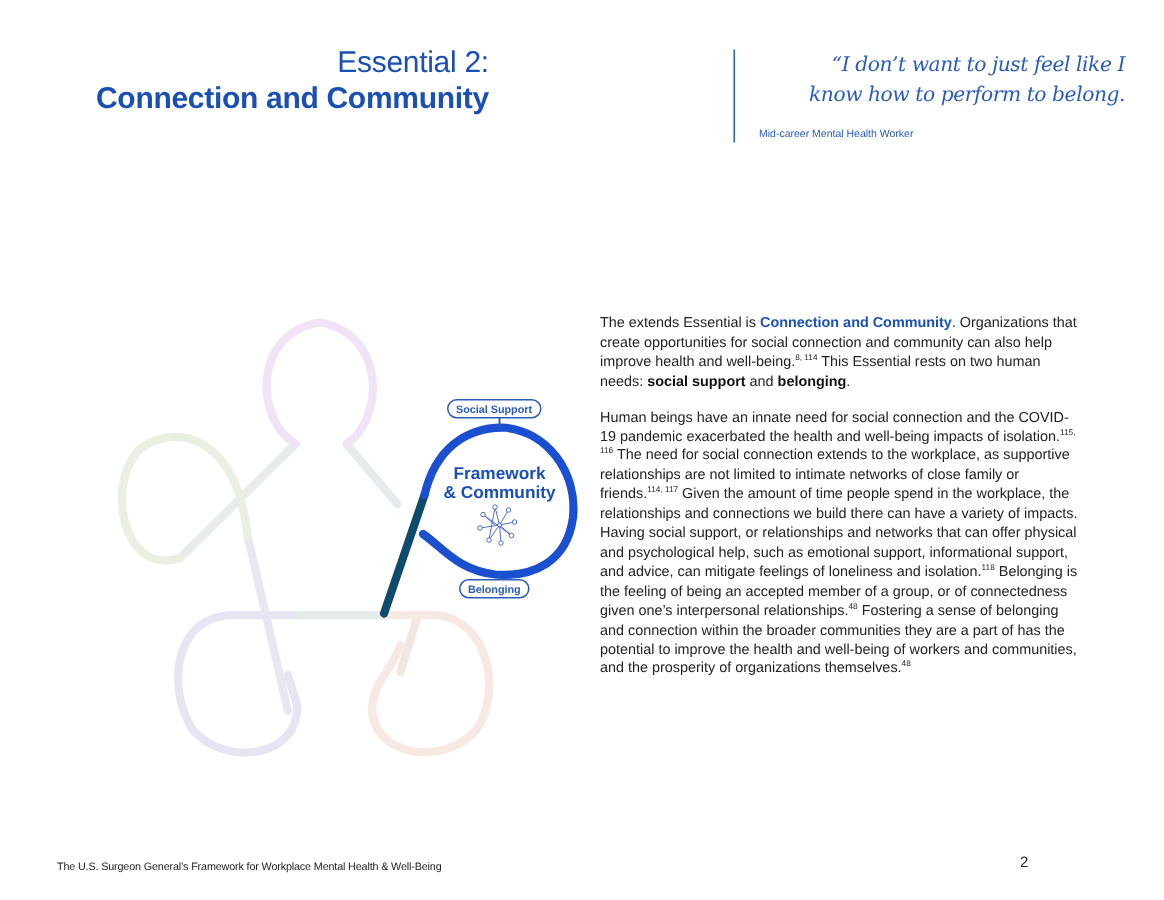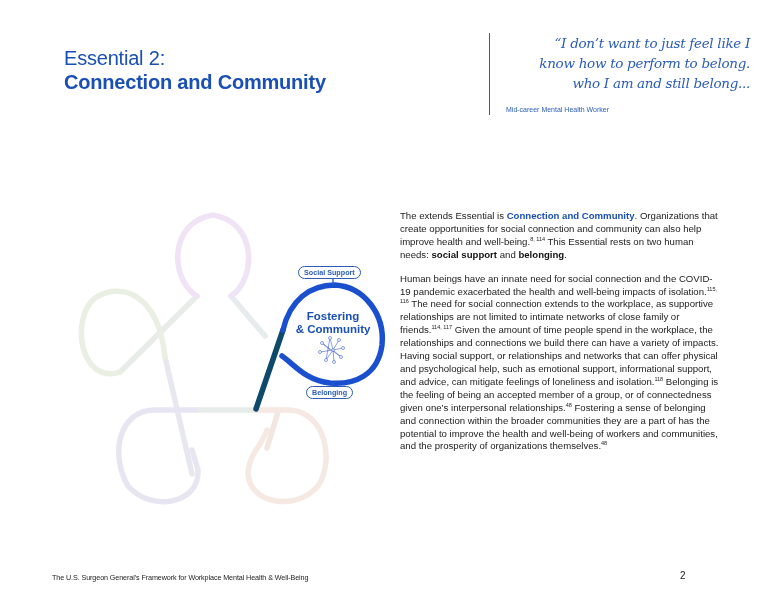--- a/index.html
+++ b/index.html
@@ -1,20 +1,20 @@
 <!DOCTYPE html>
 <html><head>
 <meta charset="utf-8">
 <style>
   html, body { margin: 0; padding: 0; }
   body {
     width: 776px; height: 600px; background: #ffffff; position: relative; overflow: hidden;
     font-family: "Liberation Sans", sans-serif; color: #1f1f1f;
   }
-  .title-block { position: absolute; left: 64px; top: 46px; }
+  .title-block { position: absolute; left: 64px; top: 30px; text-align: right; }
   .title-line1 { font-size: 20px; color: #1a4fb5; font-weight: normal; line-height: 24px; letter-spacing: -0.2px; }
   .title-line2 { font-size: 20px; color: #1a4fb5; font-weight: bold; line-height: 24px; letter-spacing: -0.2px; }
 
   .quote-block {
     position: absolute; left: 489px; top: 33px; width: 250px;
     border-left: 1.5px solid #2a5cb8; padding-left: 10px;
   }
   .quote-line {
     font-family: "DejaVu Serif", "Liberation Serif", serif; font-style: italic;
     font-size: 13.5px; line-height: 20px; color: #2a5cb8; white-space: nowrap; letter-spacing: -0.3px; text-align: right;
@@ -38,35 +38,34 @@
     position: absolute; border: 1.3px solid #2a5cb8; border-radius: 9px; background: #fff;
     font-size: 7.2px; color: #2a5cb8; font-weight: bold; padding: 1px 5px; white-space: nowrap;
   }
   .pill-social { left: 298px; top: 266px; }
   .pill-belong { left: 306px; top: 386px; }
   .center-label {
     position: absolute; left: 278px; top: 310px; width: 110px; text-align: center;
     font-size: 11.5px; line-height: 13px; font-weight: bold; color: #1a4fb5;
   }
 
-  .footer-left { position: absolute; left: 52px; top: 573px; font-size: 7.2px; color: #222; letter-spacing: -0.1px; }
+  .footer-left { position: absolute; left: 38px; top: 573px; font-size: 7.2px; color: #222; letter-spacing: -0.1px; }
   .footer-right { position: absolute; left: 680px; top: 570px; font-size: 10px; color: #222; }
 </style>
 </head>
 <body>
 
 <div class="title-block">
   <div class="title-line1">Essential 2:</div>
   <div class="title-line2">Connection and Community</div>
 </div>
 
 <div class="quote-block">
   <div class="quote-line">“I don’t want to just feel like I</div>
   <div class="quote-line indent">know how to perform to belong.</div>
-  <div class="quote-line indent">who I am and still belong...</div>
   <div class="quote-attr">Mid-career Mental Health Worker</div>
 </div>
 
 <div class="diagram">
   <svg width="776" height="600" viewBox="0 0 776 600">
     <g fill="none" stroke-width="5.5" stroke-linecap="round">
 
       <path d="M231 296 L265 336" stroke="#e6ecee"></path>
       <path d="M197 296 L120 372" stroke="#e8ece8"></path>
       <path d="M165 357 L192 474" stroke="#e7e8ef"></path>
@@ -106,21 +105,21 @@
         <circle cx="343" cy="348" r="1.5"></circle>
       <circle cx="320" cy="352" r="1.5"></circle>
         <circle cx="326" cy="360" r="1.5"></circle>
       <circle cx="334" cy="362" r="1.5"></circle>
         <circle cx="341" cy="357" r="1.5"></circle>
       <circle cx="333" cy="350" r="1.3"></circle>
     </g>
   </svg>
   <div class="pill pill-social">Social Support</div>
   <div class="center-label">
-    <div>Fostering</div>
+    <div>Framework</div>
     <div>&amp; Community</div>
   </div>
   <div class="pill pill-belong">Belonging</div>
 </div>
 
 <div class="body-text">
   <p><span>The extends Essential is </span><span class="accent">Connection and Community</span><span>. Organizations that create opportunities for social connection and community can also help improve health and well-being.</span><sup>8, 114</sup><span> This Essential rests on two human needs: </span><b>social support</b><span> and </span><b>belonging</b><span>.</span></p>
   <p><span>Human beings have an innate need for social connection and the COVID-19 pandemic exacerbated the health and well-being impacts of isolation.</span><sup>115, 116</sup><span> The need for social connection extends to the workplace, as supportive relationships are not limited to intimate networks of close family or friends.</span><sup>114, 117</sup><span> Given the amount of time people spend in the workplace, the relationships and connections we build there can have a variety of impacts. Having social support, or relationships and networks that can offer physical and psychological help, such as emotional support, informational support, and advice, can mitigate feelings of loneliness and isolation.</span><sup>118</sup><span> Belonging is the feeling of being an accepted member of a group, or of connectedness given one’s interpersonal relationships.</span><sup>48</sup><span> Fostering a sense of belonging and connection within the broader communities they are a part of has the potential to improve the health and well-being of workers and communities, and the prosperity of organizations themselves.</span><sup>48</sup></p>
 </div>
 

